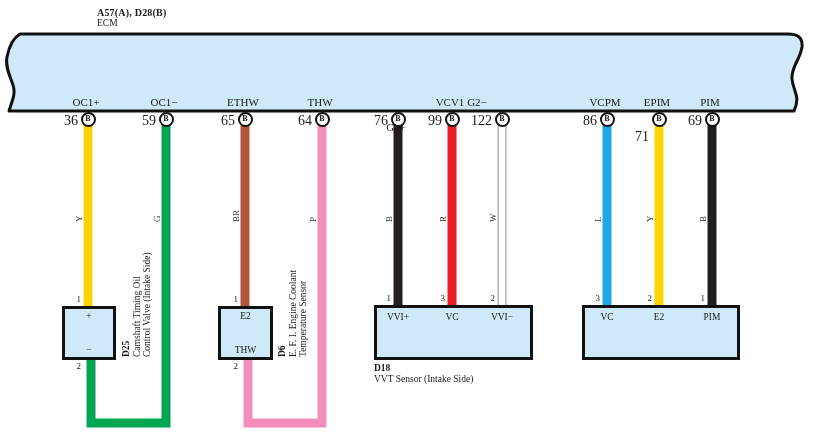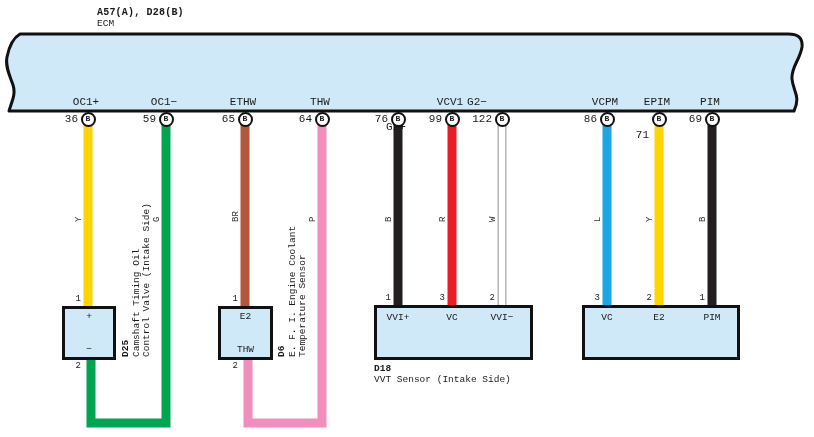--- a/index.html
+++ b/index.html
@@ -1,23 +1,23 @@
 <!DOCTYPE html>
 <html><head>
 <meta charset="utf-8">
 <style>
   html,body{margin:0;padding:0;background:#fff;}
   .stage{
     position:relative;width:814px;height:437px;background:#fff;
-    font-family:Liberation Mono, monospace;color:#1a1a1a;overflow:hidden;
+    font-family:Liberation Serif, serif;color:#1a1a1a;overflow:hidden;
   }
   .hdr-code{position:absolute;left:97px;top:7px;font-size:10px;font-weight:bold;letter-spacing:.2px;}
   .hdr-name{position:absolute;left:97px;top:18px;font-size:9.5px;}
   .term-name{position:absolute;width:80px;text-align:center;font-size:11px;}
-  .pin-num{position:absolute;width:34px;text-align:right;font-size:11px;}
+  .pin-num{position:absolute;width:34px;text-align:right;font-size:14px;}
   .circ{
     position:absolute;width:15px;height:15px;box-sizing:border-box;
     border:2.5px solid #111;border-radius:50%;background:#fff;
     font-size:8px;font-weight:bold;line-height:10px;text-align:center;
   }
   .wire-letter{
     position:absolute;font-size:9px;white-space:nowrap;
     transform-origin:0 0;transform:rotate(-90deg);color:#333;
   }
   .cbox{position:absolute;background:#cfe9f9;border:3px solid #111;box-sizing:border-box;}

